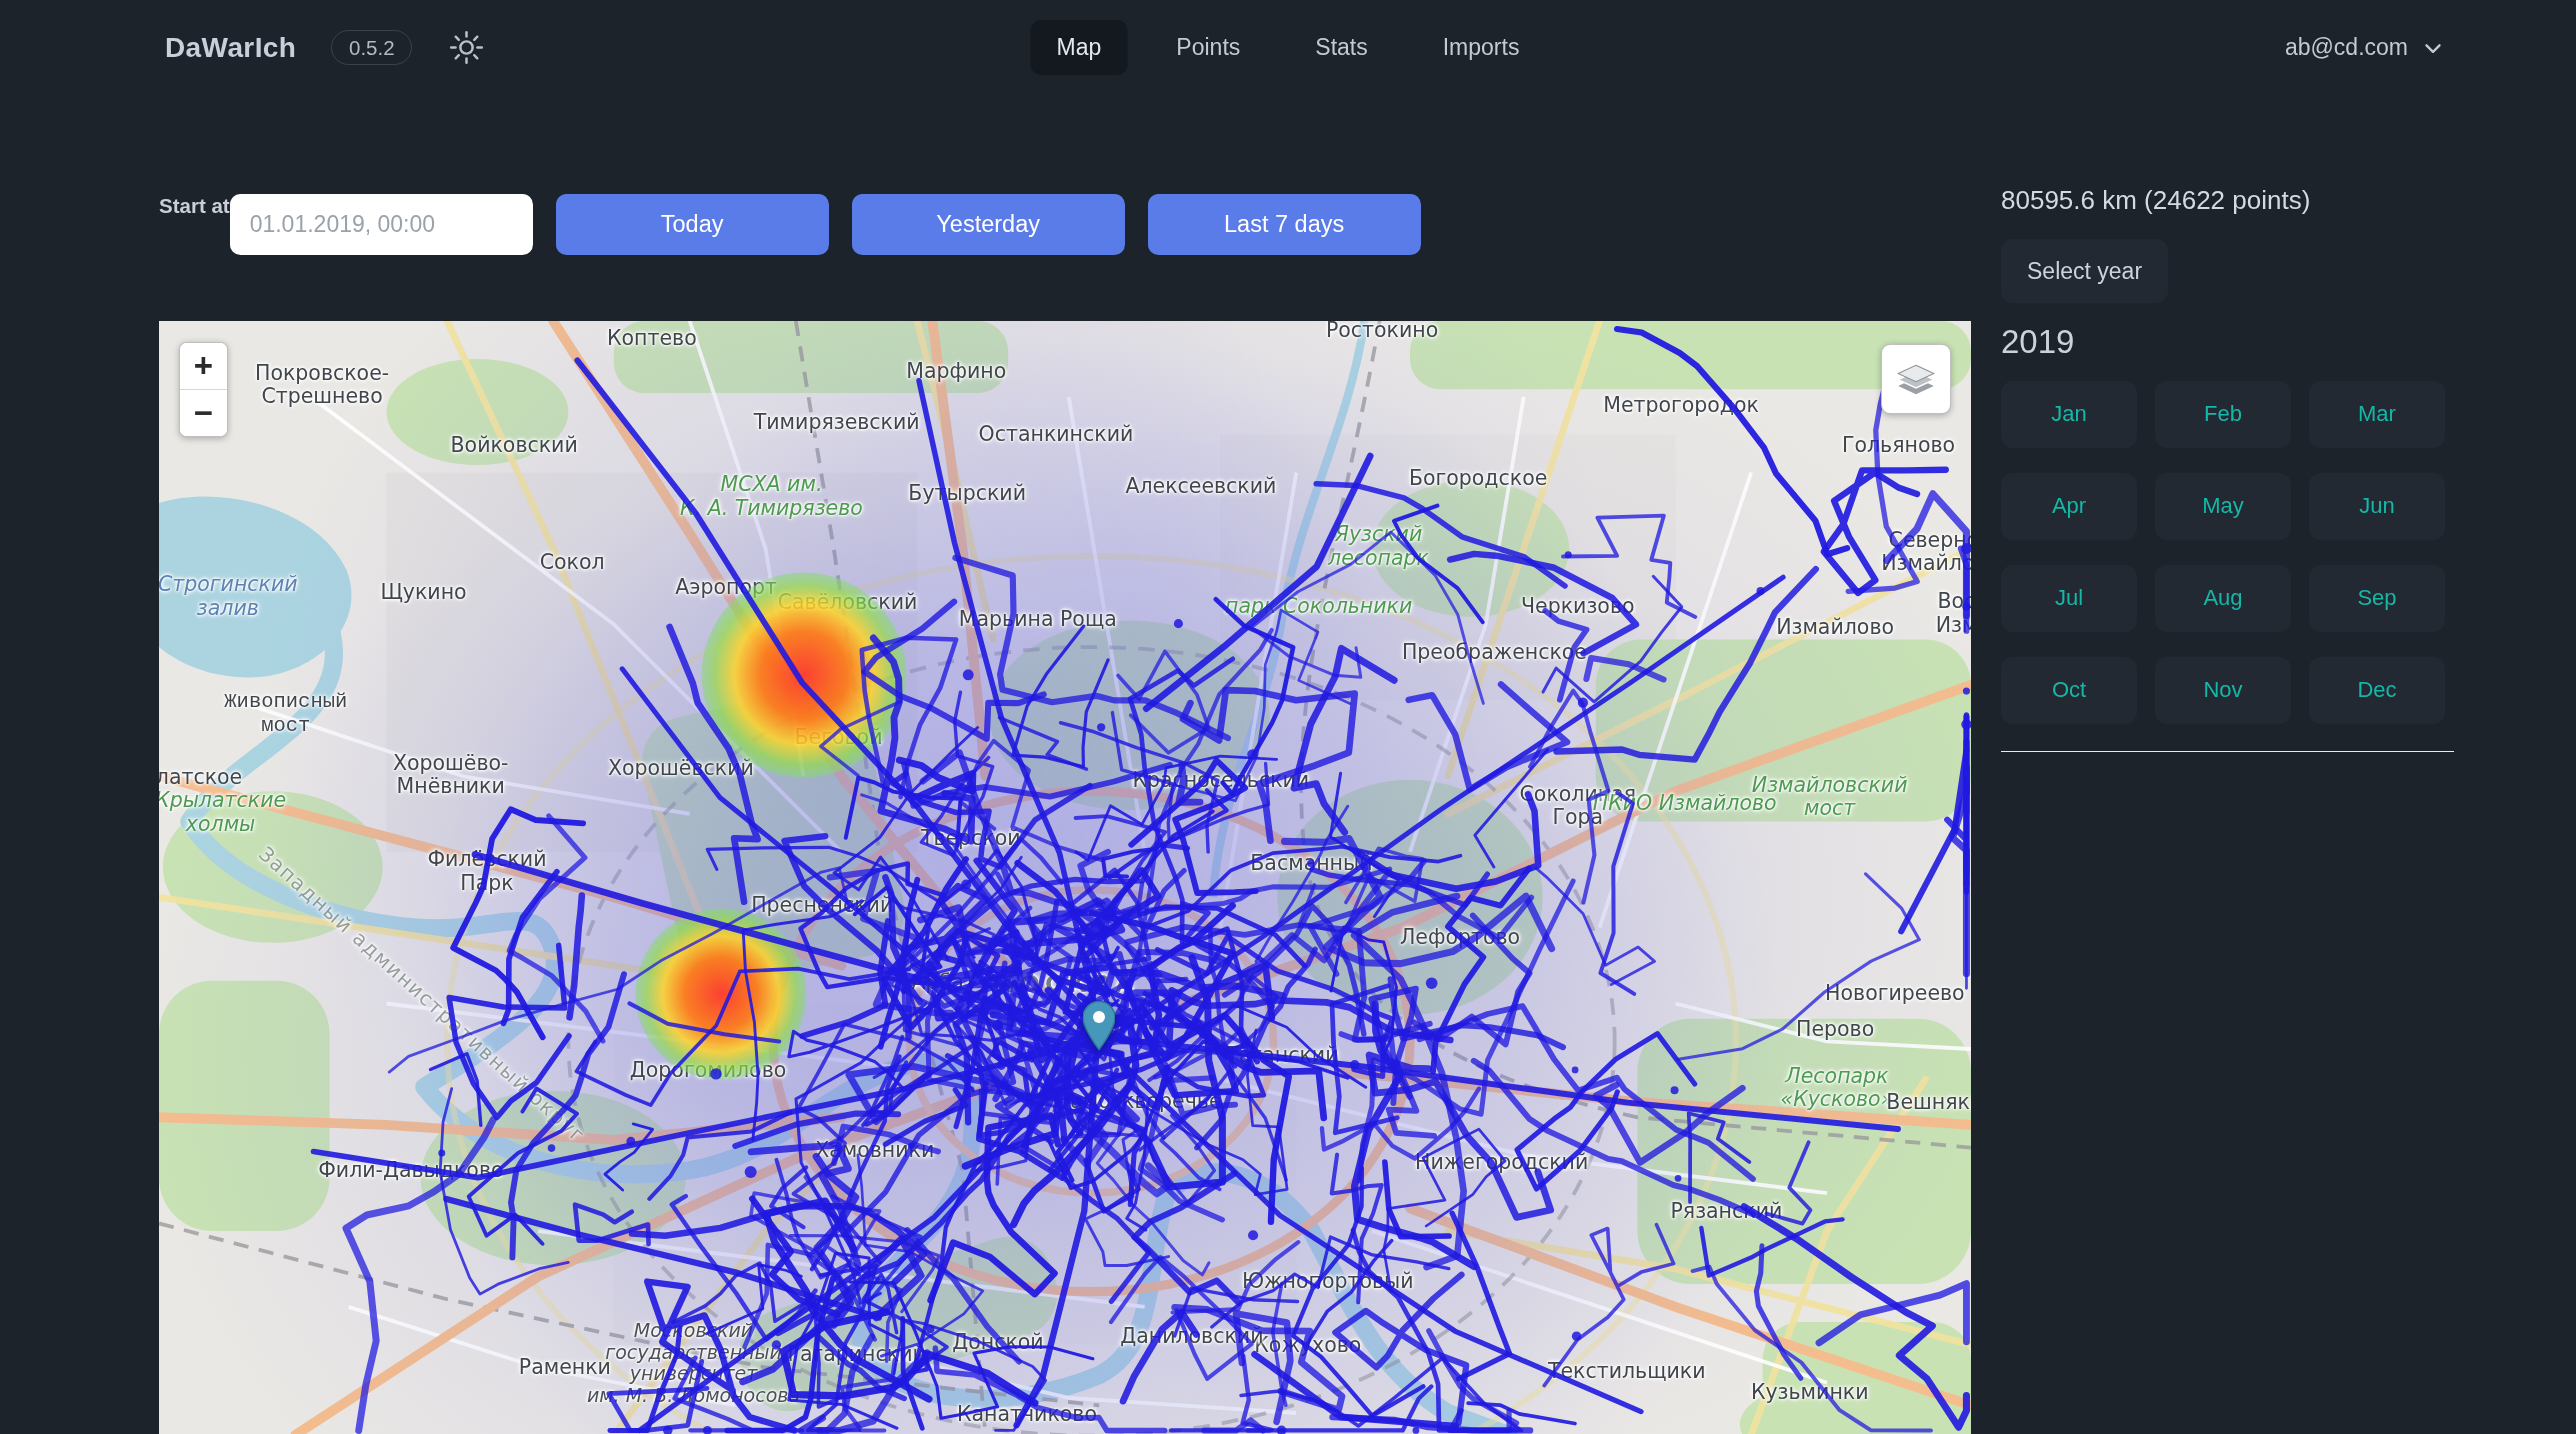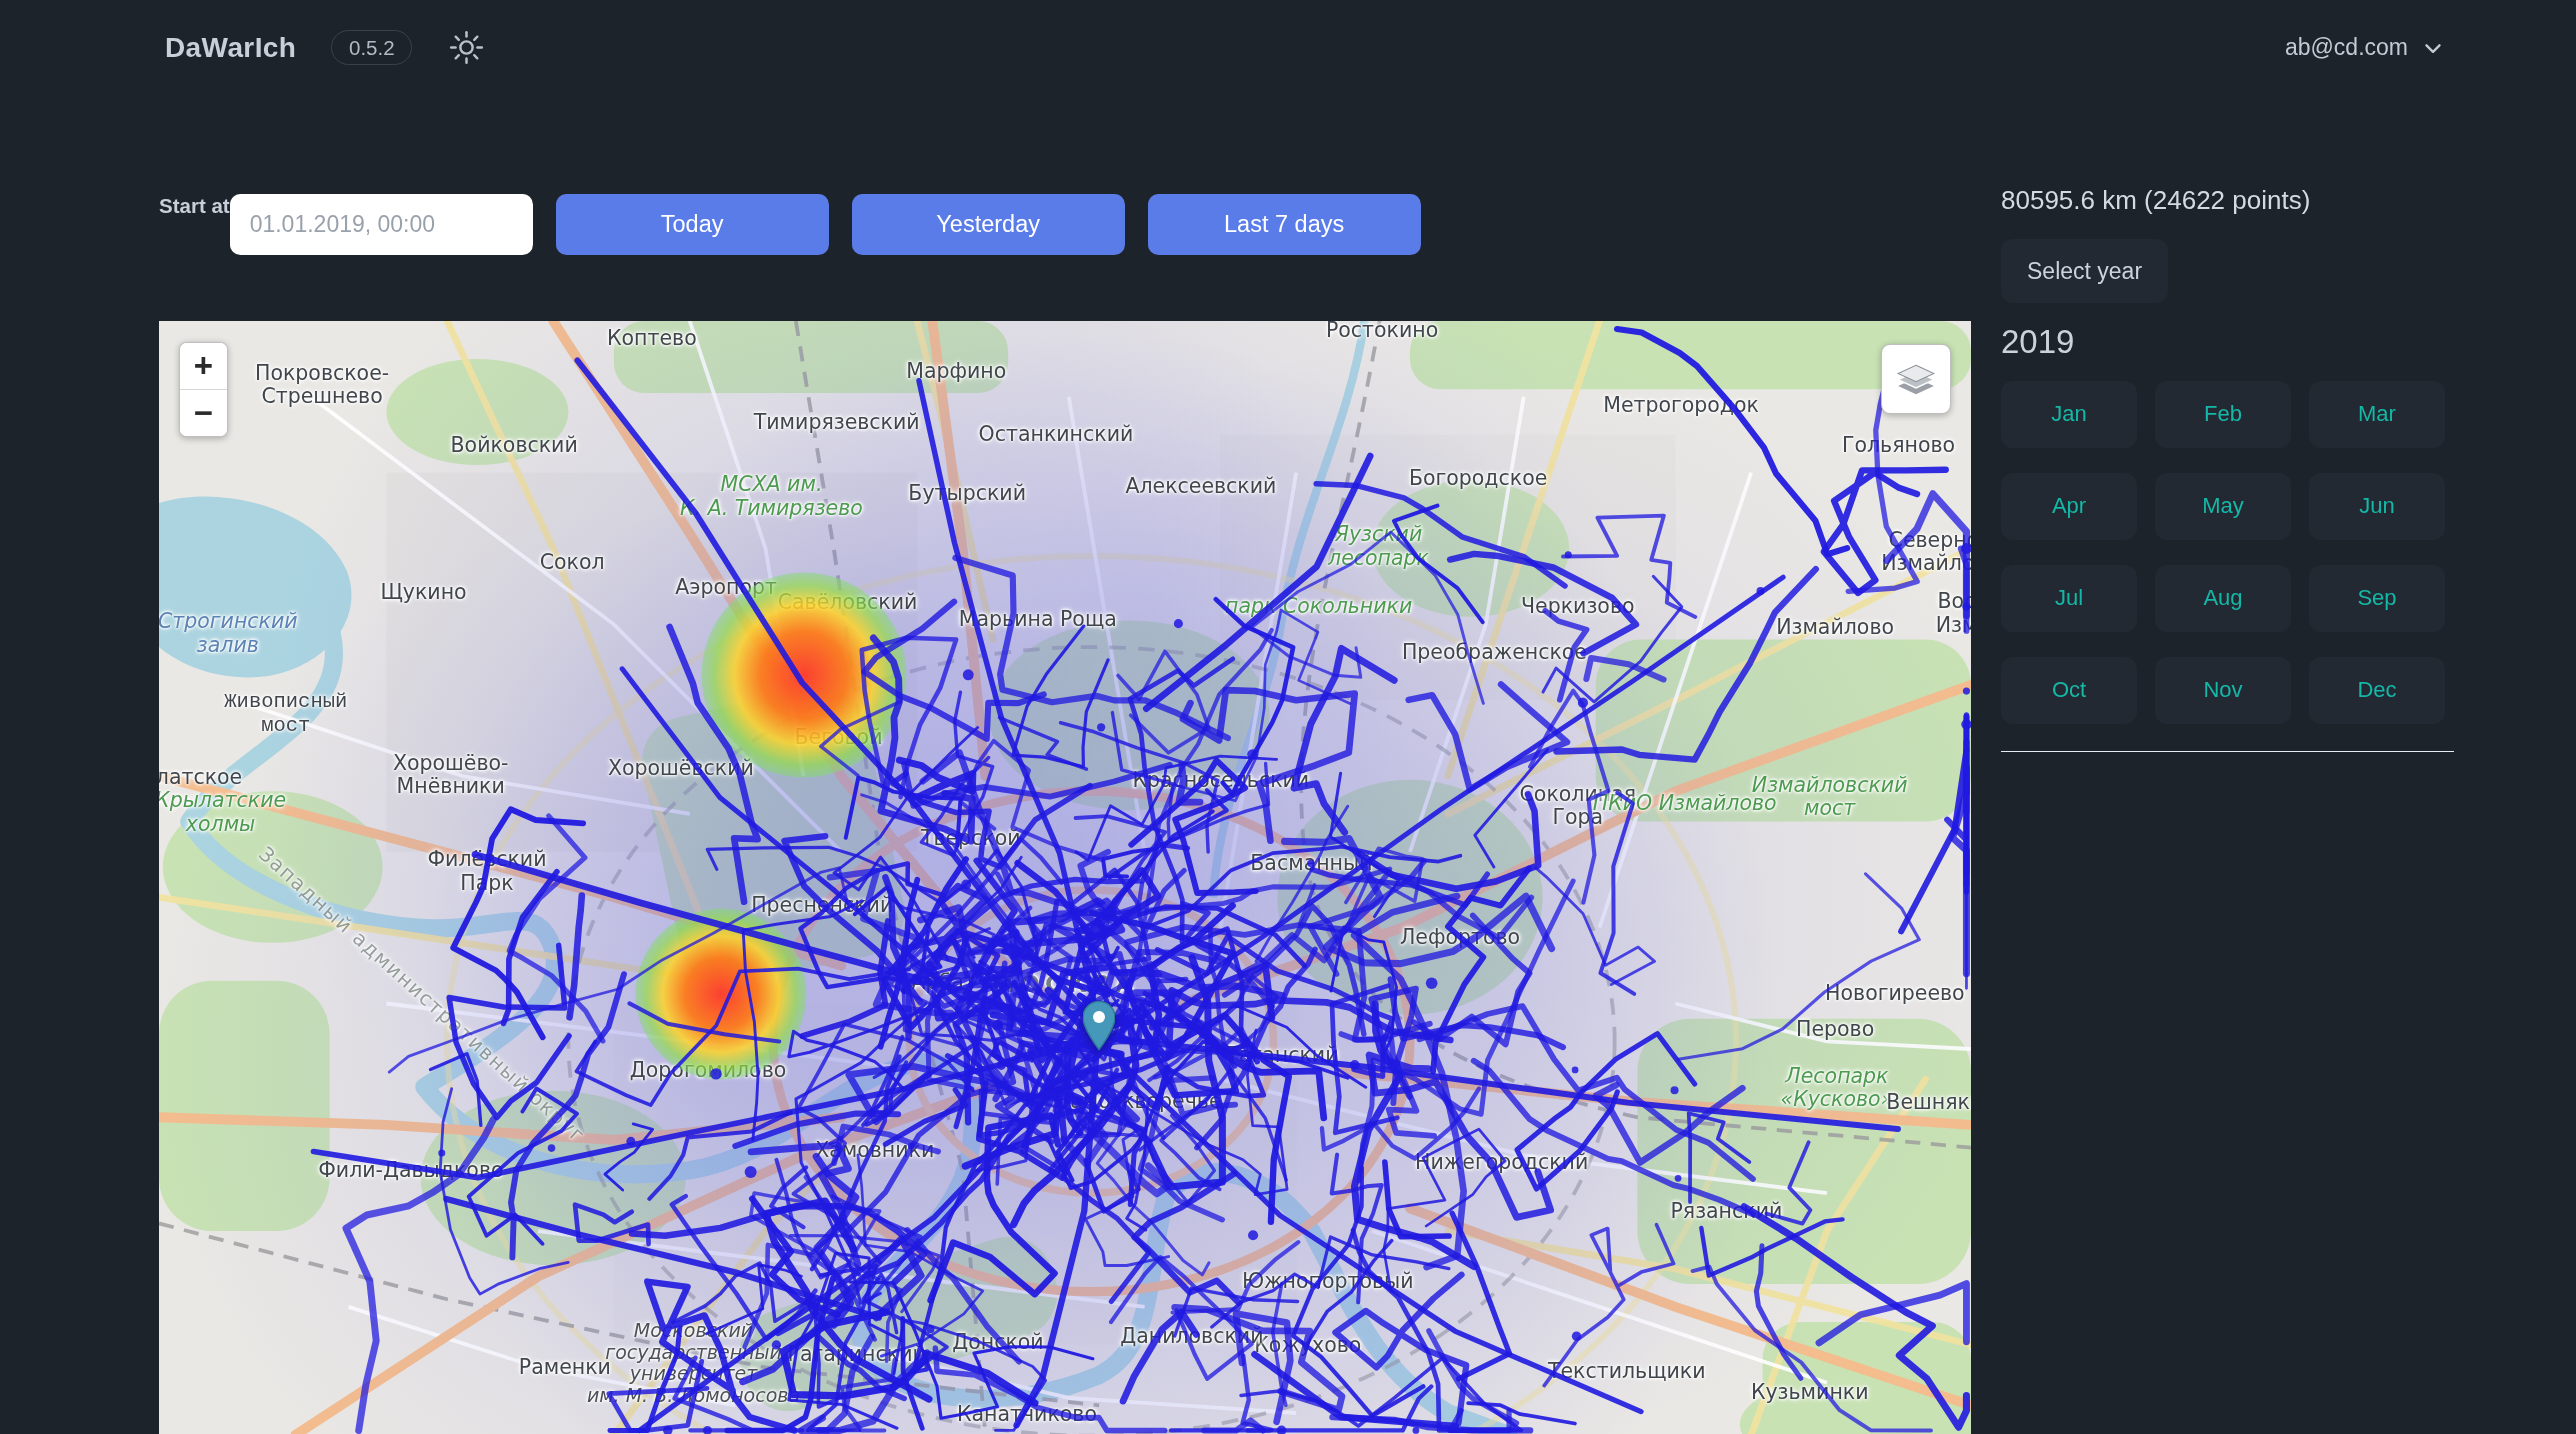--- a/index.html
+++ b/index.html
@@ -103,20 +103,26 @@
           <line x1="12" y1="19.5" x2="12" y2="22.5"></line>
         <line x1="1.5" y1="12" x2="4.5" y2="12"></line>
           <line x1="19.5" y1="12" x2="22.5" y2="12"></line>
         <line x1="4.6" y1="4.6" x2="6.7" y2="6.7"></line>
           <line x1="17.3" y1="17.3" x2="19.4" y2="19.4"></line>
         <line x1="4.6" y1="19.4" x2="6.7" y2="17.3"></line>
           <line x1="17.3" y1="6.7" x2="19.4" y2="4.6"></line>
       </svg>
     </span>
   </div>
+  <nav class="nav">
+    <span class="nav-item active">Map</span>
+    <span class="nav-item">Points</span>
+    <span class="nav-item">Stats</span>
+    <span class="nav-item">Imports</span>
+  </nav>
   <div class="user-menu">
     <span class="user-email">ab@cd.com</span>
     <svg width="26" height="26" viewBox="0 0 24 24" fill="none" stroke="#c2cad5" stroke-width="2.2" stroke-linecap="round" stroke-linejoin="round">
       <polyline points="6,9.5 12,15.5 18,9.5"></polyline>
     </svg>
   </div>
 </div>
 
 <div class="filters">
   <div class="field">
@@ -235,21 +241,21 @@
       <span class="ml" style="left: 48.5%; top: 26.8%;">Марьина Роща</span>
       <span class="ml park" style="left: 64%; top: 25.7%;">парк Сокольники</span>
       <span class="ml" style="left: 78.3%; top: 25.7%;">Черкизово</span>
       <span class="ml" style="left: 73.7%; top: 29.8%;">Преображенское</span>
       <span class="ml" style="left: 92.5%; top: 27.6%;">Измайлово</span>
       <span class="ml" style="left: 98.3%; top: 20.8%;">Северное
 Измайлово</span>
       <span class="ml" style="left: 99.2%; top: 26.3%;">Вос
 Изм</span>
       <span class="ml" style="left: 14.6%; top: 24.4%;">Щукино</span>
-      <span class="ml water" style="left: 3.8%; top: 24.8%; margin-top: 37px;">Строгинский
+      <span class="ml water" style="left: 3.8%; top: 24.8%;">Строгинский
 залив</span>
       <span class="ml" style="left: 28.8%; top: 40.2%;">Хорошёвский</span>
       <span class="ml" style="left: 16.1%; top: 40.8%;">Хорошёво-
 Мнёвники</span>
       <span class="ml" style="left: 37.5%; top: 37.4%;">Беговой</span>
       <span class="ml" style="left: 7%; top: 35.3%; font-family: Liberation Mono, monospace;">Живописный
 мост</span>
       <span class="ml" style="left: 58.6%; top: 41.3%;">Красносельский</span>
       <span class="ml" style="left: 44.8%; top: 46.5%;">Тверской</span>
       <span class="ml" style="left: 63.6%; top: 48.7%;">Басманный</span>

